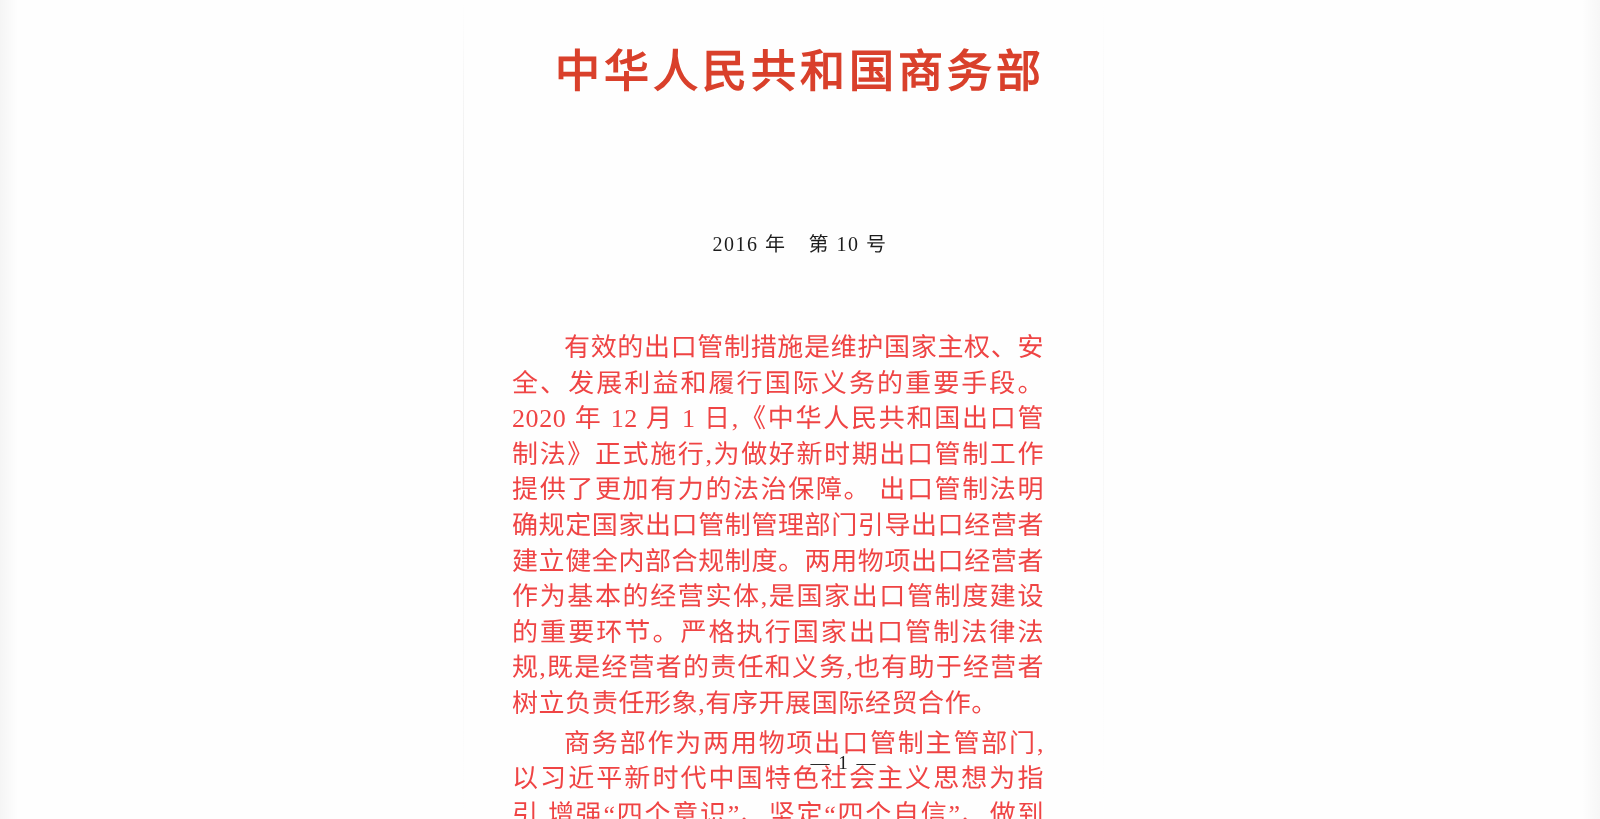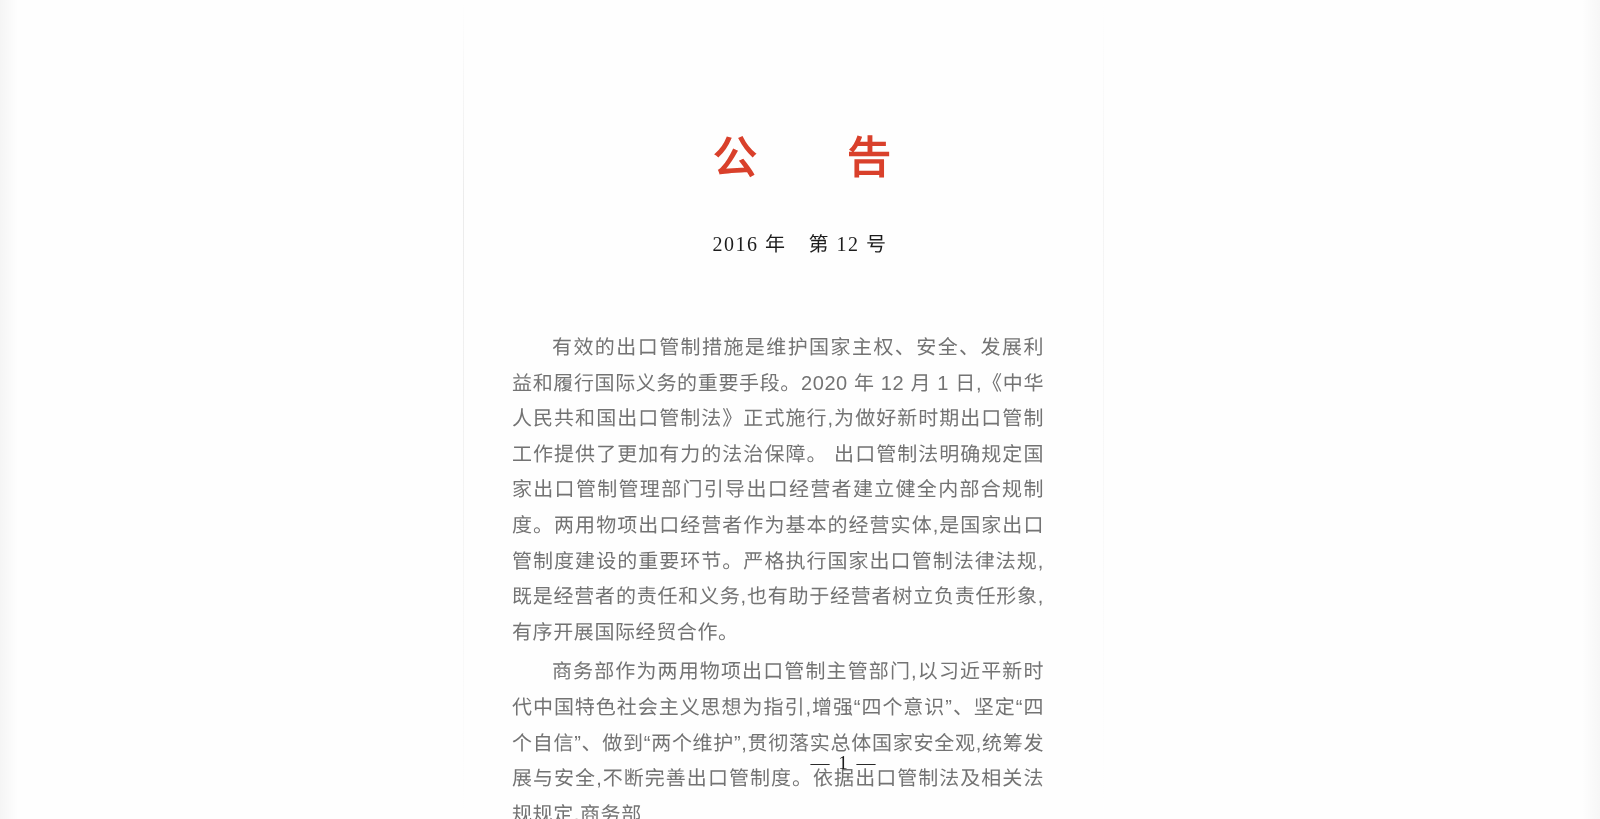--- a/index.html
+++ b/index.html
@@ -93,27 +93,27 @@
   .issue-line .gap { display: inline-block; width: 22px; }
 
   .content {
     position: absolute;
     left: 512px;
     top: 330px;
     width: 532px;
   }
   .para {
     margin: 0 0 4px 0;
-    font-size: 20px;
+    font-size: 26px;
     line-height: 35.6px;
     letter-spacing: 0.6px;
     text-align: justify;
     text-justify: inter-ideograph;
-    color: #737373;
-    font-family: Liberation Sans, sans-serif;
+    color: #ef4444;
+    font-family: Liberation Serif, serif;
   }
   .para.indent { text-indent: 2em; }
 
   .page-number {
     position: absolute;
     left: 0;
     top: 752px;
     width: 1600px;
     text-align: center;
     font-size: 19px;
@@ -140,27 +140,27 @@
 
 <div class="page">
 
   <div class="scan-artifact a"></div>
   <div class="scan-artifact b"></div>
   <div class="edge-shadow-left"></div>
   <div class="edge-shadow-right"></div>
 
   <div class="doc-body">
 
-
-    <div class="gonggao">
-      <span class="gonggao-text">公告</span>
+    <div class="masthead">
+      <div class="masthead-title">中华人民共和国商务部</div>
     </div>
 
+
     <div class="issue-line">
-      <span>2016 年</span><span class="gap"></span><span>第 12 号</span>
+      <span>2016 年</span><span class="gap"></span><span>第 10 号</span>
     </div>
 
     <div class="content">
       <p class="para indent">有效的出口管制措施是维护国家主权、安全、发展利益和履行国际义务的重要手段。2020 年 12 月 1 日,《中华人民共和国出口管制法》正式施行,为做好新时期出口管制工作提供了更加有力的法治保障。 出口管制法明确规定国家出口管制管理部门引导出口经营者建立健全内部合规制度。两用物项出口经营者作为基本的经营实体,是国家出口管制度建设的重要环节。严格执行国家出口管制法律法规,既是经营者的责任和义务,也有助于经营者树立负责任形象,有序开展国际经贸合作。</p>
       <p class="para indent">商务部作为两用物项出口管制主管部门,以习近平新时代中国特色社会主义思想为指引,增强“四个意识”、坚定“四个自信”、做到“两个维护”,贯彻落实总体国家安全观,统筹发展与安全,不断完善出口管制度。依据出口管制法及相关法规规定,商务部</p>
     </div>
 
     <div class="page-number">
       <span class="pn-inner">— 1 —</span>
     </div>

